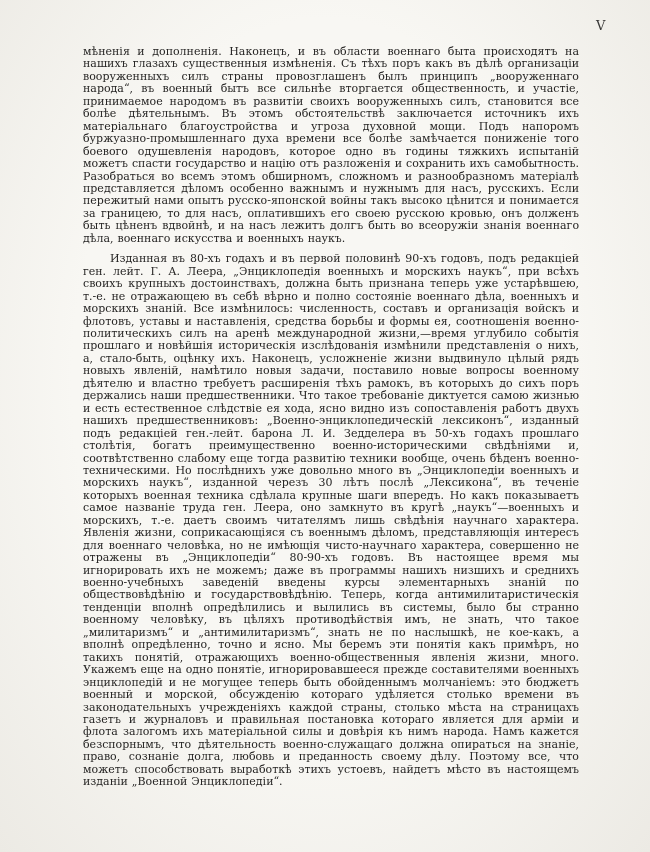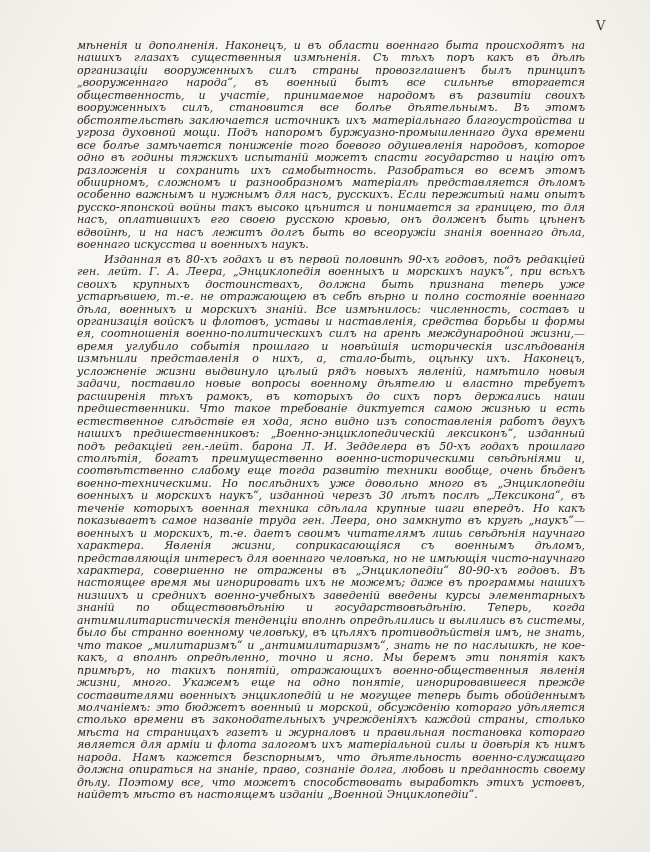--- a/index.html
+++ b/index.html
@@ -29,24 +29,23 @@
   .text-block {
     position: absolute;
     left: 75px;
     top: 38px;
     width: 512px;
     text-align: justify;
     font-size: 11px;
     line-height: 12.45px;
   }
   .text-block p {
-    margin: 2px;
+    margin: 8px;
     padding: 0;
     word-spacing: 0.5px;
-    font-style: italic;
   }
   .text-block p.indented {
     text-indent: 27px;
   }
 </style>
 </head>
 <body>
 
 <div class="scan-page">
   <div class="page-number">V</div>

